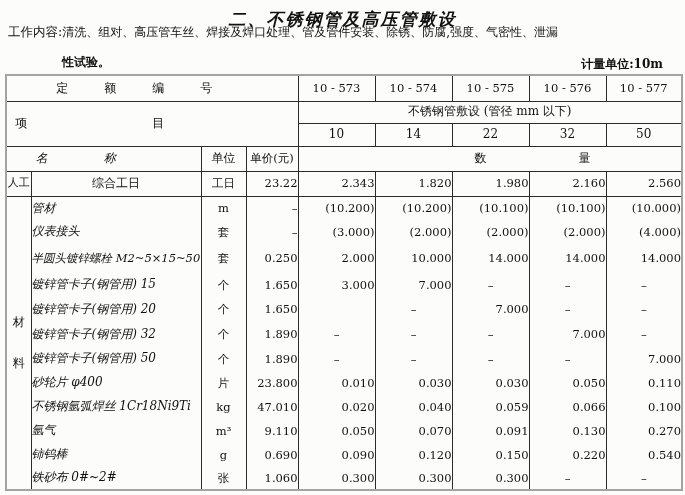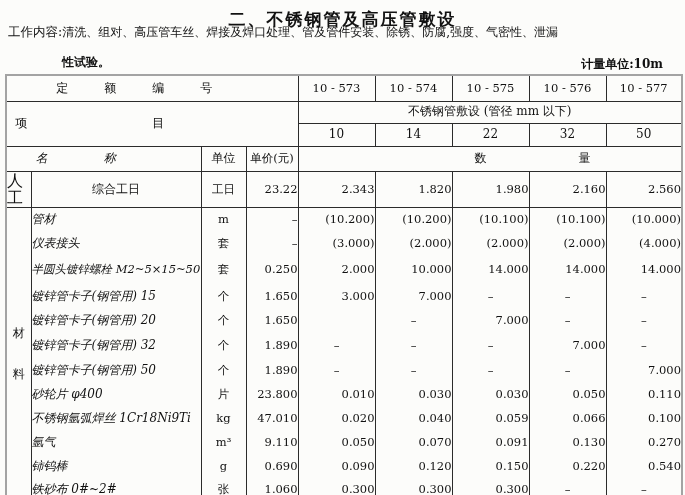--- a/index.html
+++ b/index.html
@@ -6,21 +6,21 @@
   .page{
     position:relative;
     width:685px;height:495px;
     background:#fcfcfa;
     font-family:"DejaVu Serif","Liberation Serif",serif;
     color:#111;
     overflow:hidden;
   }
   .title{
     position:absolute;top:8px;left:0;width:100%;
-    text-align:center;font-size:17px;font-weight:bold;letter-spacing:2px;
+    text-align:center;font-size:17px;font-weight:bold;letter-spacing:2px;font-style:italic;
   }
   .work{
     position:absolute;top:24px;left:8px;width:600px;
     font-size:12px;font-weight:normal;line-height:15px;
   }
   .work .lbl{font-size:12.5px;}
   .work-line2{
     position:absolute;top:54px;left:62px;
     font-size:12px;font-weight:bold;
   }
@@ -45,21 +45,21 @@
   .unit{font-size:11.5px;}
   .price{text-align:right;padding-right:6px;font-size:11.5px;}
   .num{text-align:right;padding-right:13px;font-size:11.5px;}
   .num.dash{text-align:center;padding-right:0;}
   .code{font-size:11.5px;}
   .quota-label{letter-spacing:36px;padding-left:36px;text-align:center;}
   .item-label{letter-spacing:125px;padding-left:125px;text-align:center;}
   .name-label{letter-spacing:56px;padding-left:56px;text-align:center;font-style:italic;}
   .qtycell{vertical-align:middle;}
   .qtycell .wrap{display:flex;justify-content:flex-start;padding-left:176px;gap:92px;}
-  .grp-labor{font-size:16px;text-align:left;padding:0 1px;}
+  .grp-labor{font-size:11px;text-align:center;padding:0 1px;}
   .grp-mat{vertical-align:middle;}
   .grp-mat .wrap{display:flex;flex-direction:column;align-items:center;justify-content:center;gap:28px;font-size:12px;}
   .twoline{line-height:1.05;font-size:11.5px;white-space:normal;word-break:break-all;}
 </style>
 </head>
 <body>
 
 <div class="page">
 
   <div class="title">二、不锈钢管及高压管敷设</div>

